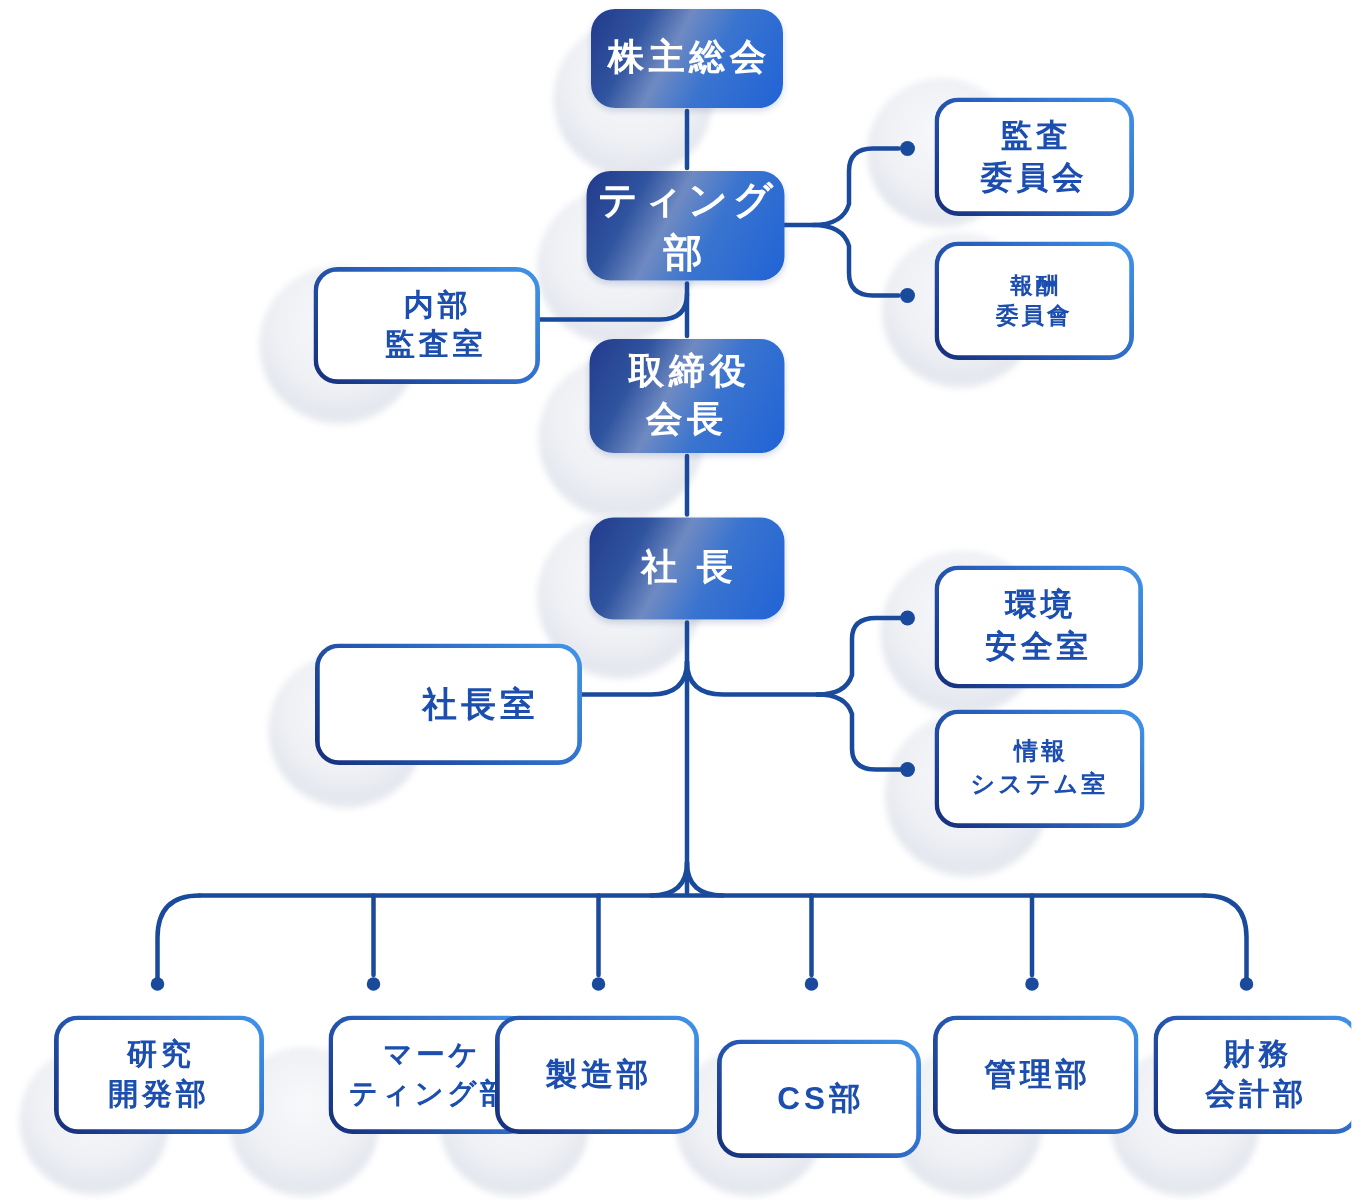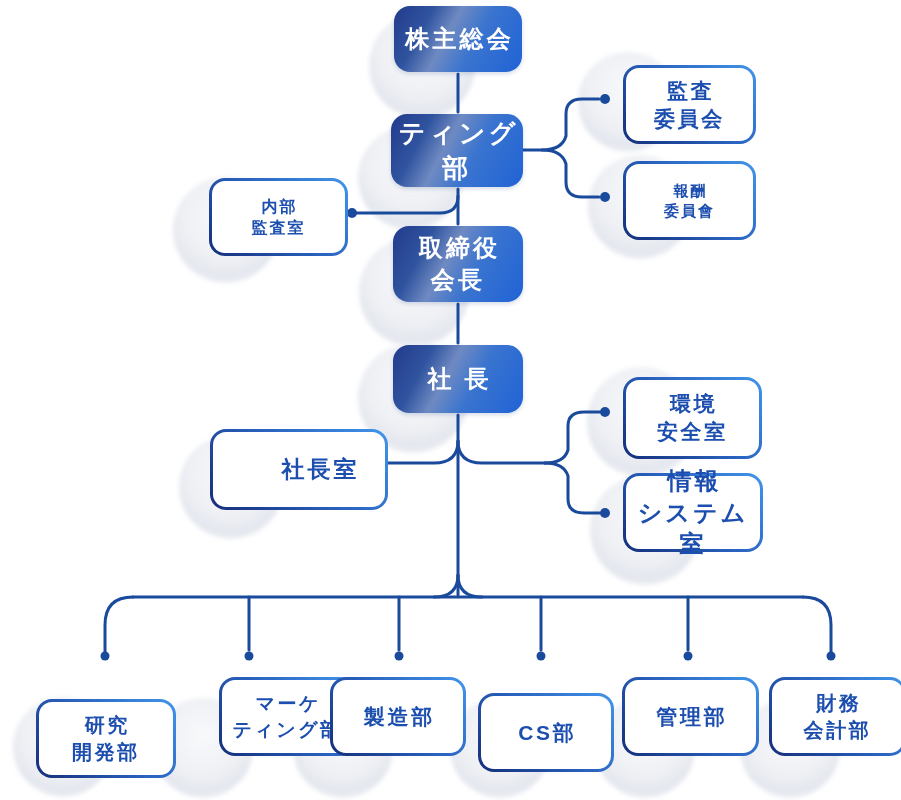--- a/index.html
+++ b/index.html
@@ -113,21 +113,21 @@
   <div class="node outline" style="left:623px;top:65px;width:127px;height:73px;font-size:21px;">
     <span>監査
 委員会</span>
   </div>
 
   <div class="node outline" style="left:623px;top:161px;width:127px;height:73px;font-size:15px;">
     <span>報酬
 委員會</span>
   </div>
 
-  <div class="node outline" style="left:209px;top:178px;width:133px;height:72px;font-size:16px;">
+  <div class="node outline" style="left:209px;top:178px;width:133px;height:72px;font-size:20px;padding-left:12px;">
     <span>内部
 監査室</span>
   </div>
 
   <div class="node solid" style="left:393px;top:226px;width:130px;height:76px;font-size:24px;">
     <span>取締役
 会長</span>
   </div>
 
   <div class="node solid" style="left:393px;top:345px;width:130px;height:68px;font-size:24px;">
@@ -136,26 +136,26 @@
 
   <div class="node outline" style="left:210px;top:429px;width:132px;height:75px;font-size:23px;padding-left:40px;">
     <span>社長室</span>
   </div>
 
   <div class="node outline" style="left:623px;top:377px;width:133px;height:76px;font-size:21px;">
     <span>環境
 安全室</span>
   </div>
 
-  <div class="node outline" style="left:623px;top:473px;width:134px;height:73px;font-size:24px;">
+  <div class="node outline" style="left:623px;top:473px;width:134px;height:73px;font-size:16px;">
     <span>情報
 システム室</span>
   </div>
 
-  <div class="node outline" style="left:36px;top:699px;width:134px;height:73px;font-size:20px;">
+  <div class="node outline" style="left:36px;top:677px;width:134px;height:73px;font-size:20px;">
     <span>研究
 開発部</span>
   </div>
 
   <div class="node outline" style="left:183px;top:677px;width:130px;height:73px;font-size:19px;margin-left:36px;">
     <span>マーケ
 ティング部</span>
   </div>
 
   <div class="node outline" style="left:330px;top:677px;width:130px;height:73px;font-size:21px;">

